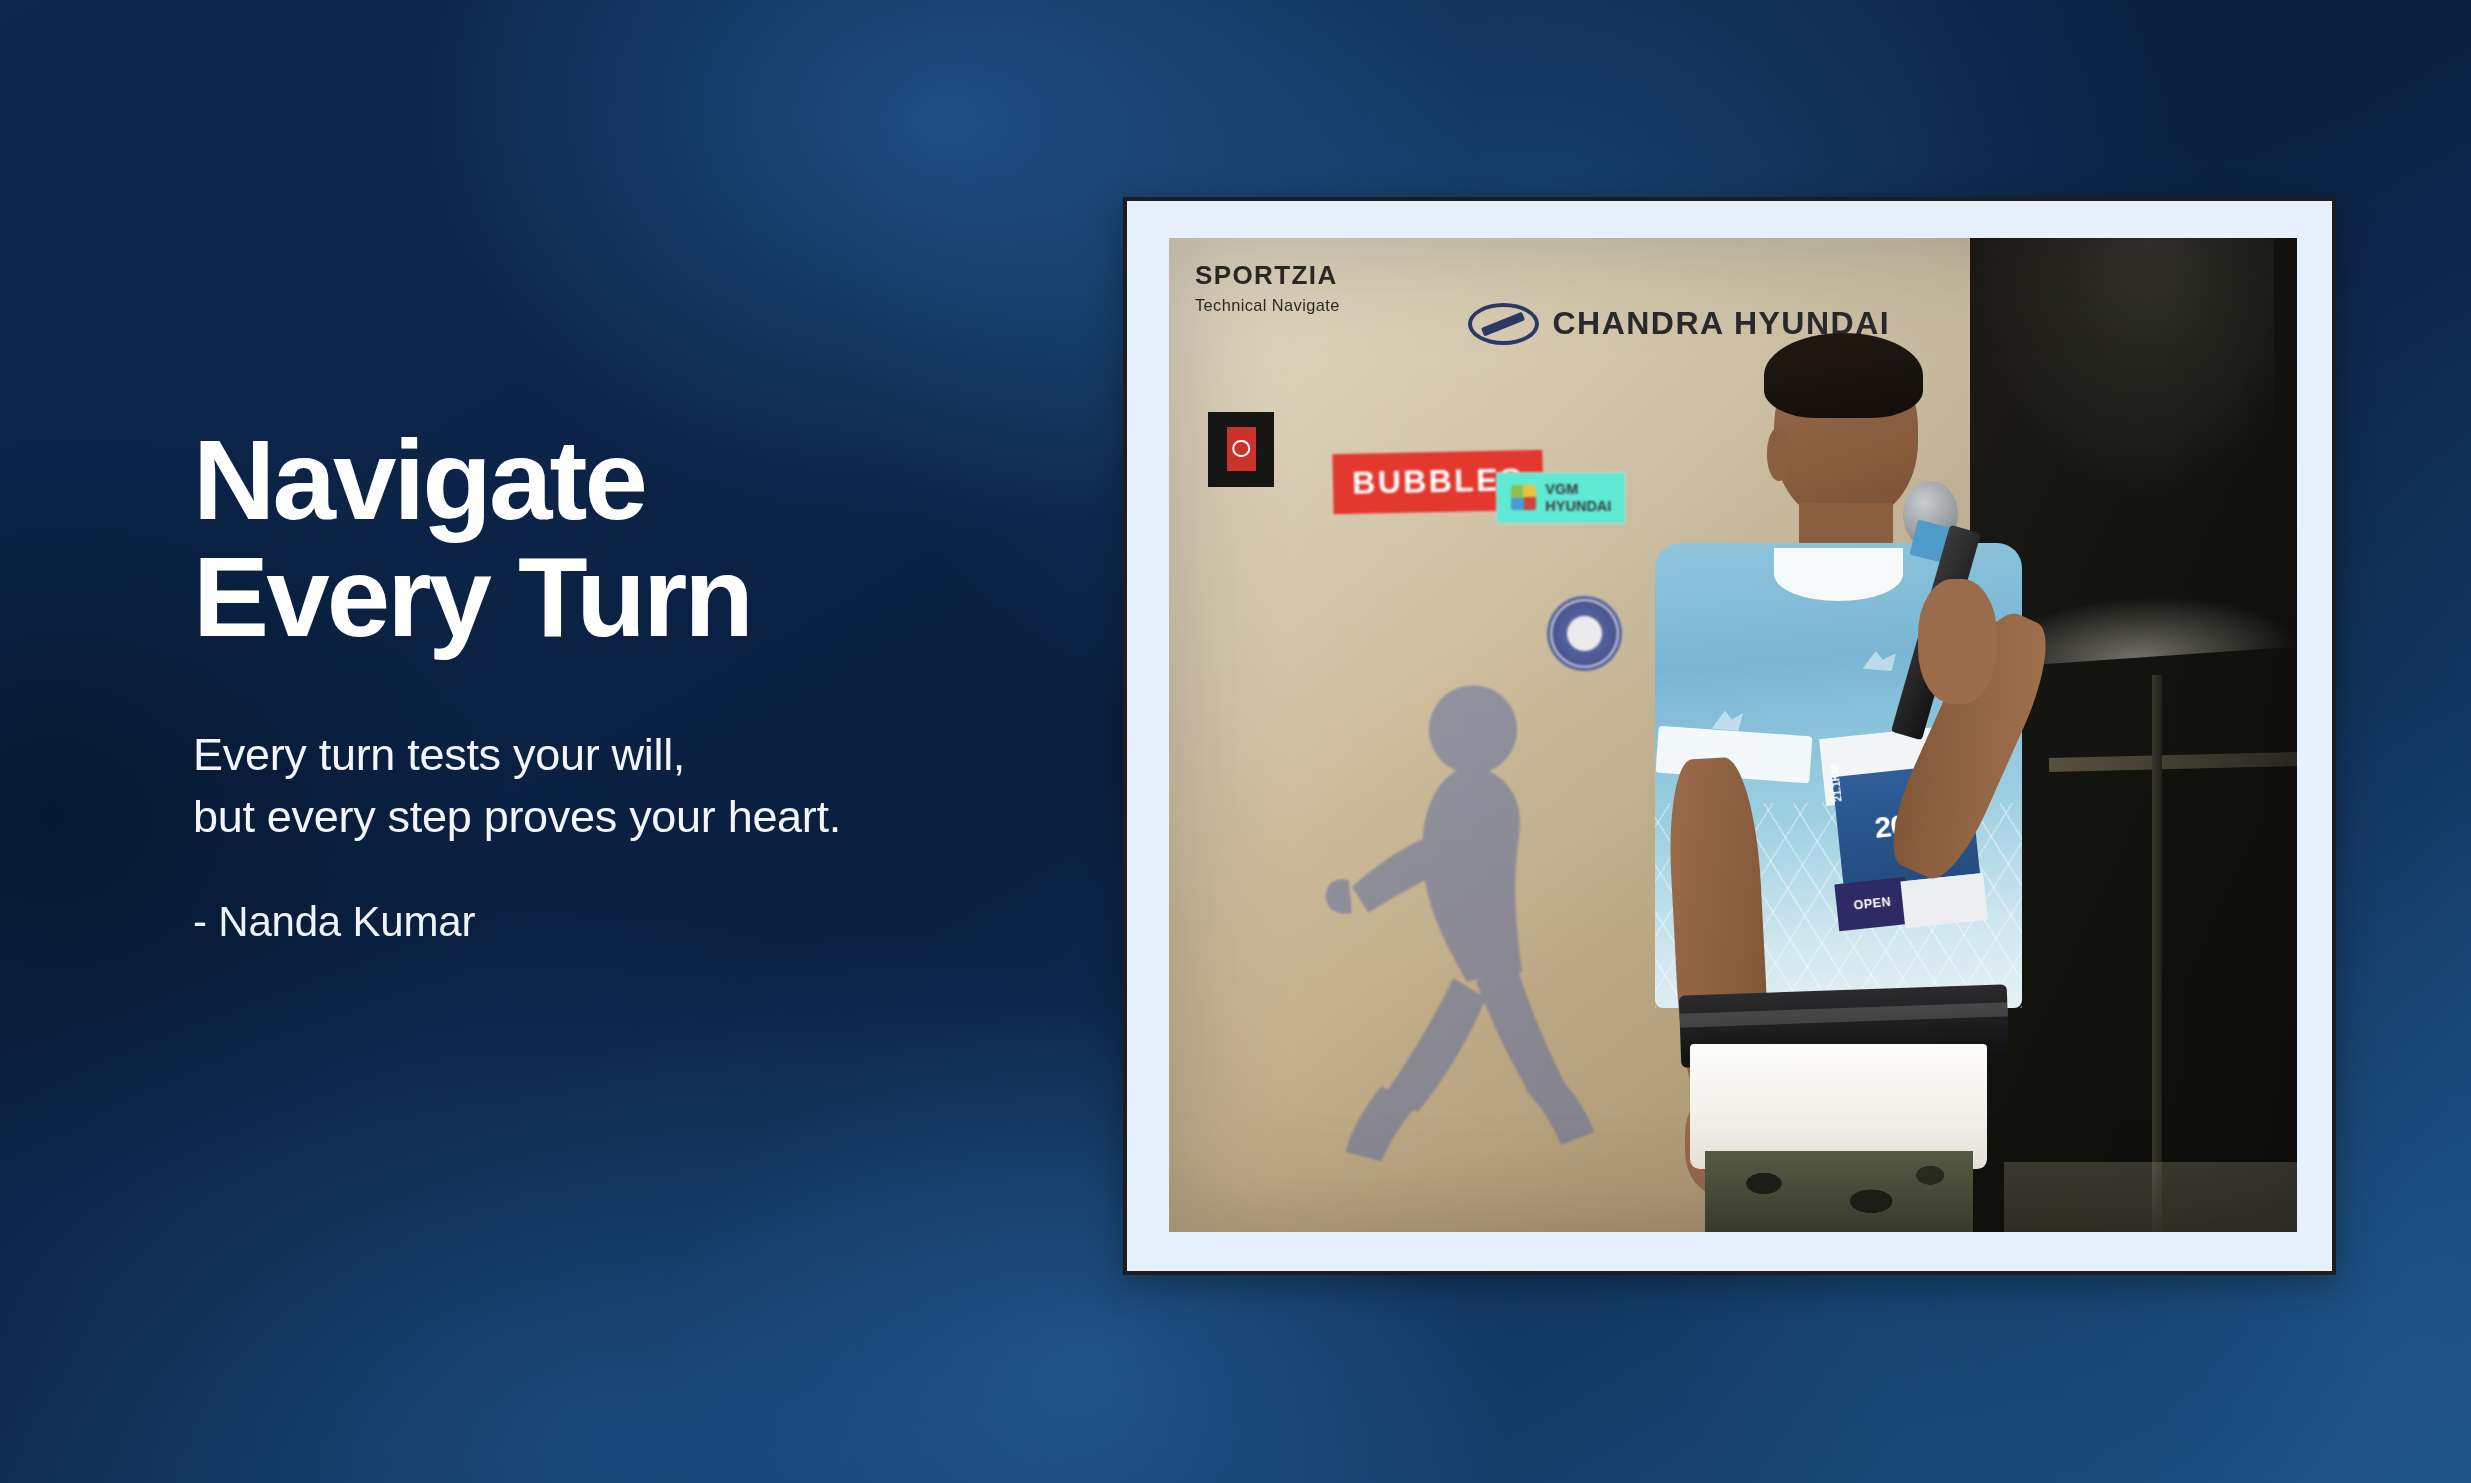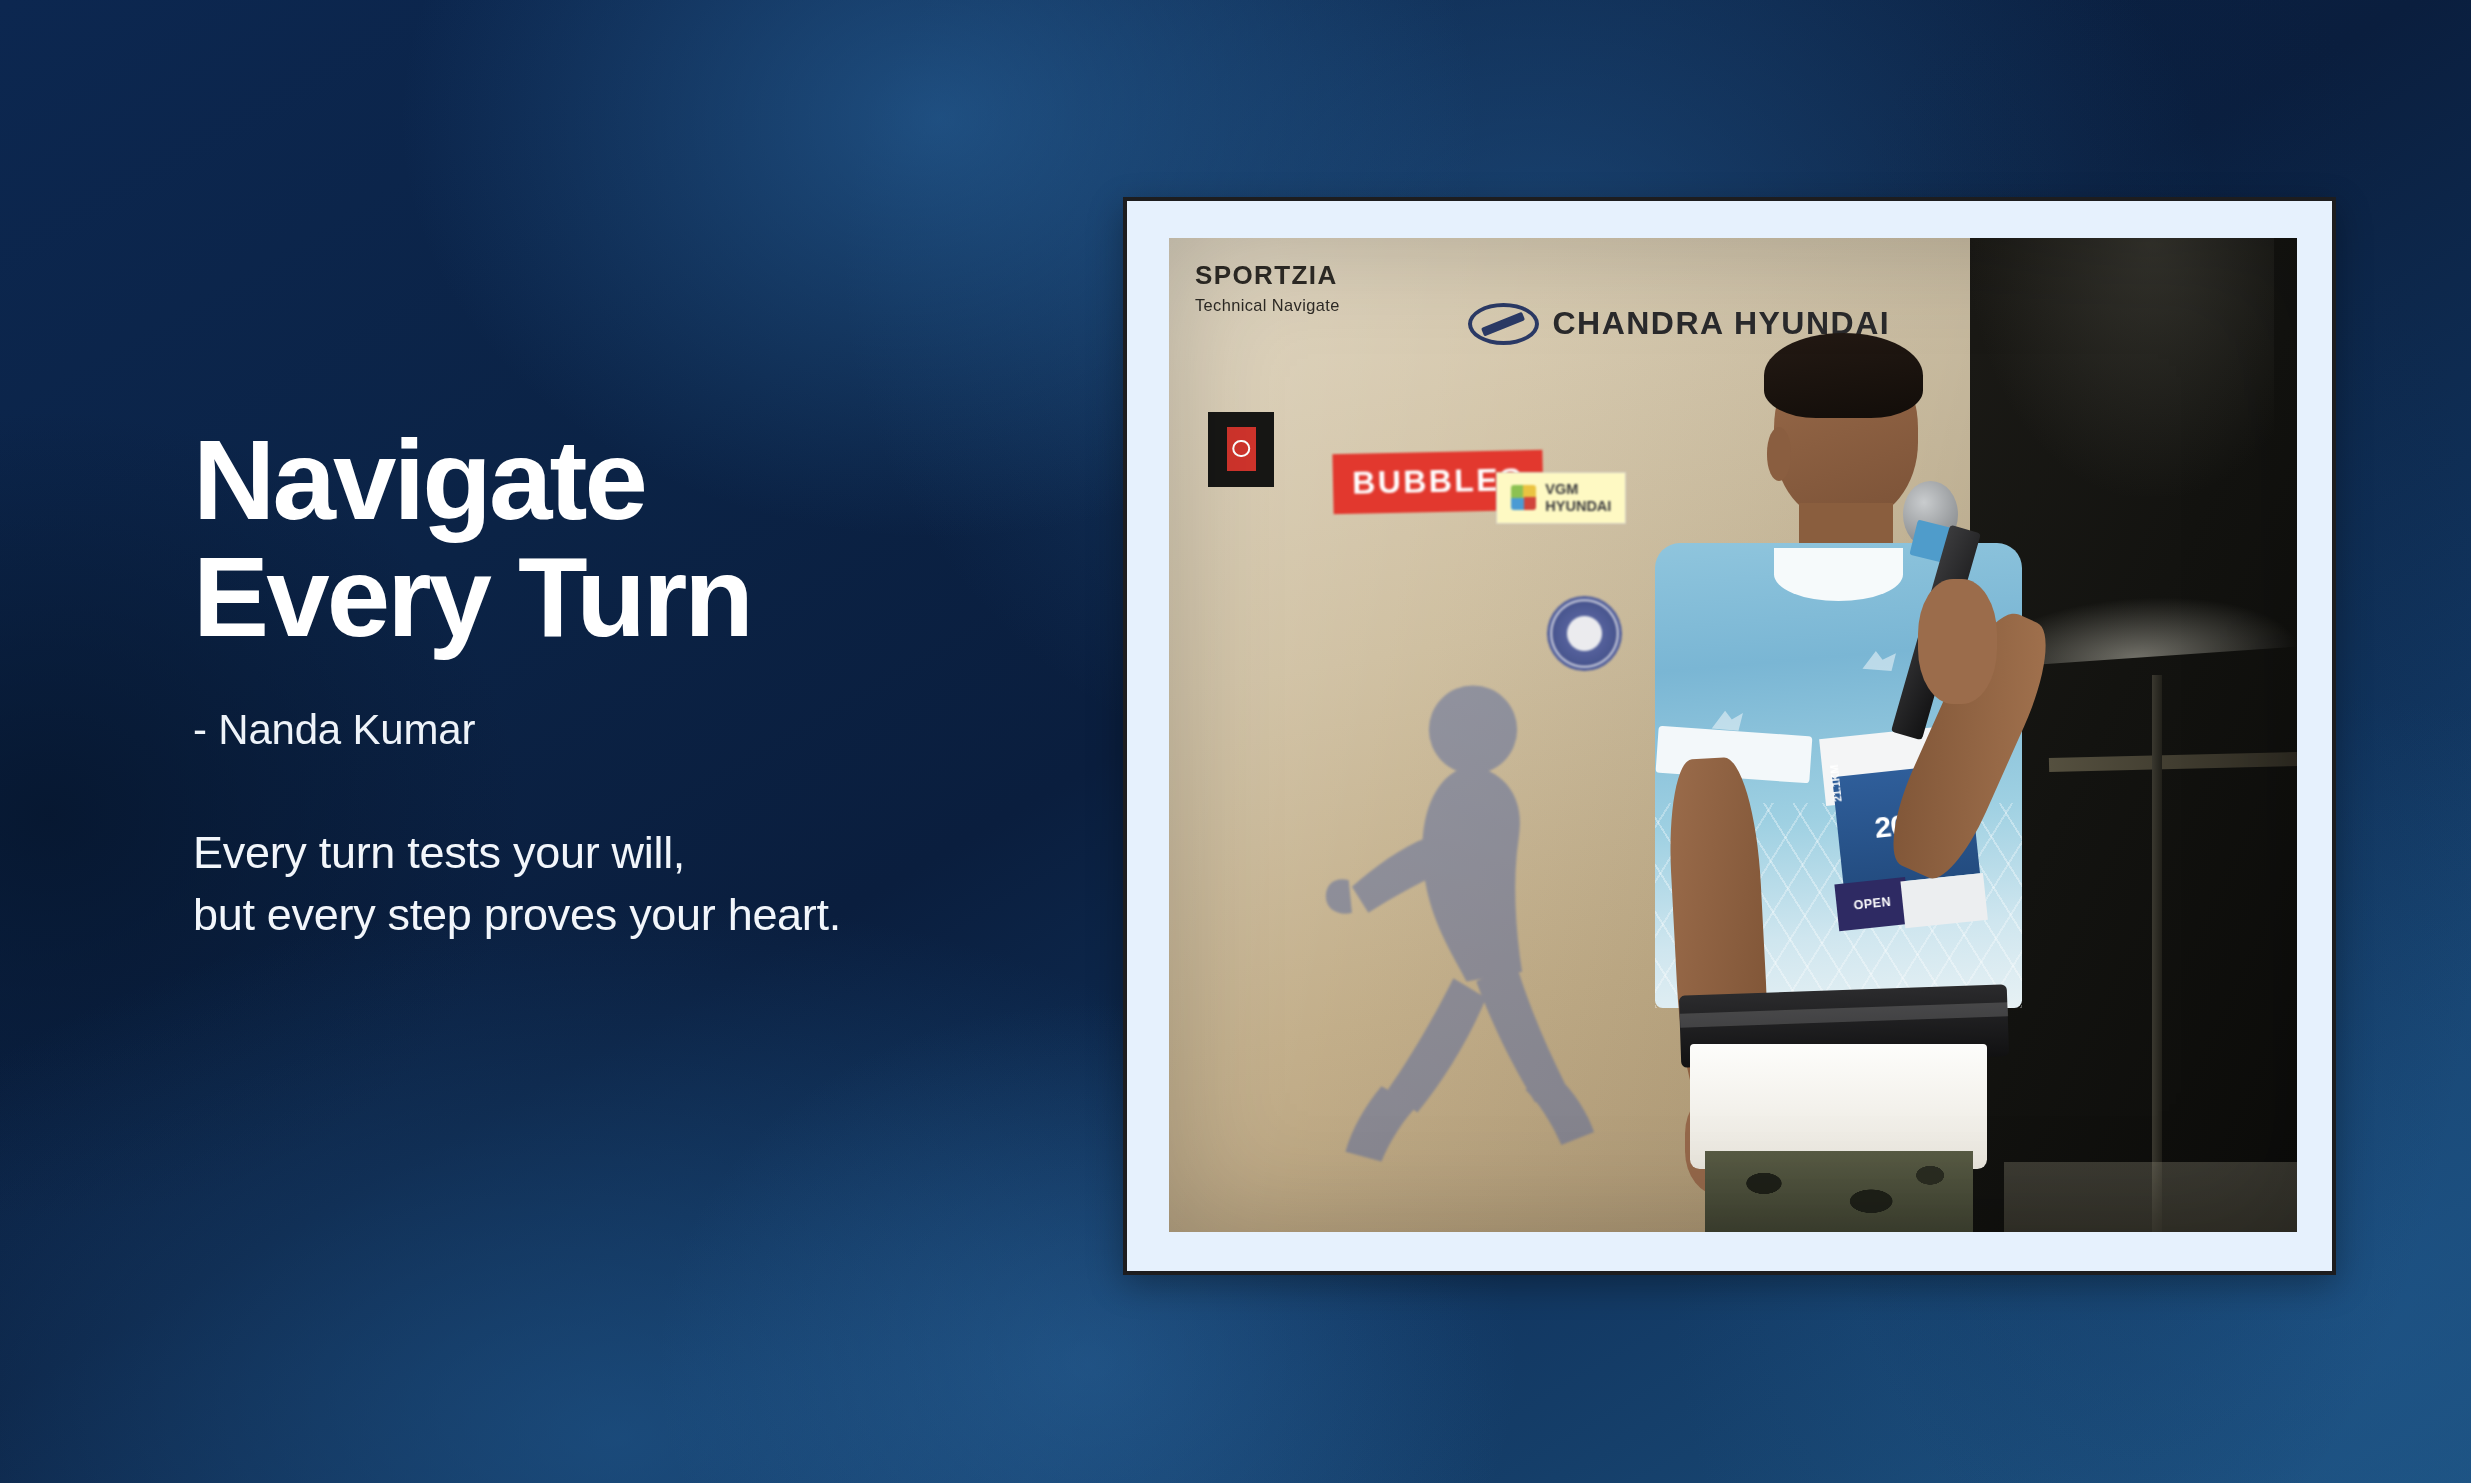--- a/index.html
+++ b/index.html
@@ -126,21 +126,21 @@
     content:""; position:absolute; left:50%; top:50%;
     width:44px; height:8.7px; background:#2b3a66;
     transform:translate(-50%,-50%) rotate(-22deg); border-radius:1.9px;
   }
   .hyundai-text { font-size:32px; font-weight:bold; color:#2a2a2c; letter-spacing:1.5px; }
   .logo-dark-box { left:3.5%; top:17.5%; width:66px; height:75px; background:#171715; display:flex; align-items:center; justify-content:center; filter:blur(0.7px); }
   .logo-dark-box i { display:block; width:29px; height:44px; background:#d0342c; position:relative; }
   .logo-dark-box i::after { content:""; position:absolute; left:50%; top:28%; width:13.5px; height:13.5px; border:2.9px solid #fff; border-radius:50%; transform:translateX(-50%); }
   .logo-bubbles { left:14.5%; top:21.5%; background:#e2382e; padding:10.6px 19.3px 12.6px; filter:blur(0.8px); transform:rotate(-1.2deg); }
   .logo-bubbles span { color:#fff; font-weight:bold; font-size:32px; letter-spacing:2.4px; }
-  .logo-vgm { left:29%; top:23.5%; background:#fef9c3; border:1px solid #d6d2c6; padding:8.7px 13.5px; display:flex; align-items:center; gap:9.7px; filter:blur(0.9px); }
+  .logo-vgm { left:29%; top:23.5%; background:#5eead4; border:1px solid #d6d2c6; padding:8.7px 13.5px; display:flex; align-items:center; gap:9.7px; filter:blur(0.9px); }
   .vgm-mark { width:25px; height:25px; background:conic-gradient(#eac341 0 25%, #d0453c 0 50%, #4a9bd4 0 75%, #8cc152 0); border-radius:2.9px; }
   .vgm-text { font-size:14.5px; font-weight:bold; color:#3a3a3c; line-height:1.15; }
   .logo-seal { left:33.5%; top:36%; width:75px; height:75px; border-radius:50%; background:radial-gradient(circle,#eef0f6 32%, #4b5a9c 34%, #3e4d8e 60%, #eef0f6 62%, #4b5a9c 66%, #3e4d8e 100%); filter:blur(0.9px); opacity:0.92; }
 
   
   .runner { position:absolute; left:13%; bottom:0.5%; width:29%; height:60%; opacity:0.52; filter:blur(1.2px); }
 
   
   .person { position:absolute; left:40%; bottom:0; width:44%; height:90%; }
   .p-head { position:absolute; left:31%; top:0.5%; width:29%; height:20%; background:linear-gradient(160deg,#9a6b4a,#7b5237); border-radius:48% 48% 44% 44%; }
@@ -187,24 +187,24 @@
 </style>
 </head>
 <body>
 
 <div id="slide-bg"></div>
 
 <div id="text-panel">
   <h1 id="headline">Navigate
 Every Turn</h1>
 
-  <p id="attribution">- Nanda Kumar</p>
-
   <p id="quote">Every turn tests your will,
 but every step proves your heart.</p>
+
+  <p id="attribution">- Nanda Kumar</p>
 </div>
 
 <div id="photo-frame">
   <div id="photo">
 
     <div class="pw-wall"></div>
     <div class="pw-wall-sheen"></div>
 
     <div class="pw-dark"></div>
     <div class="pw-dark-glow"></div>

